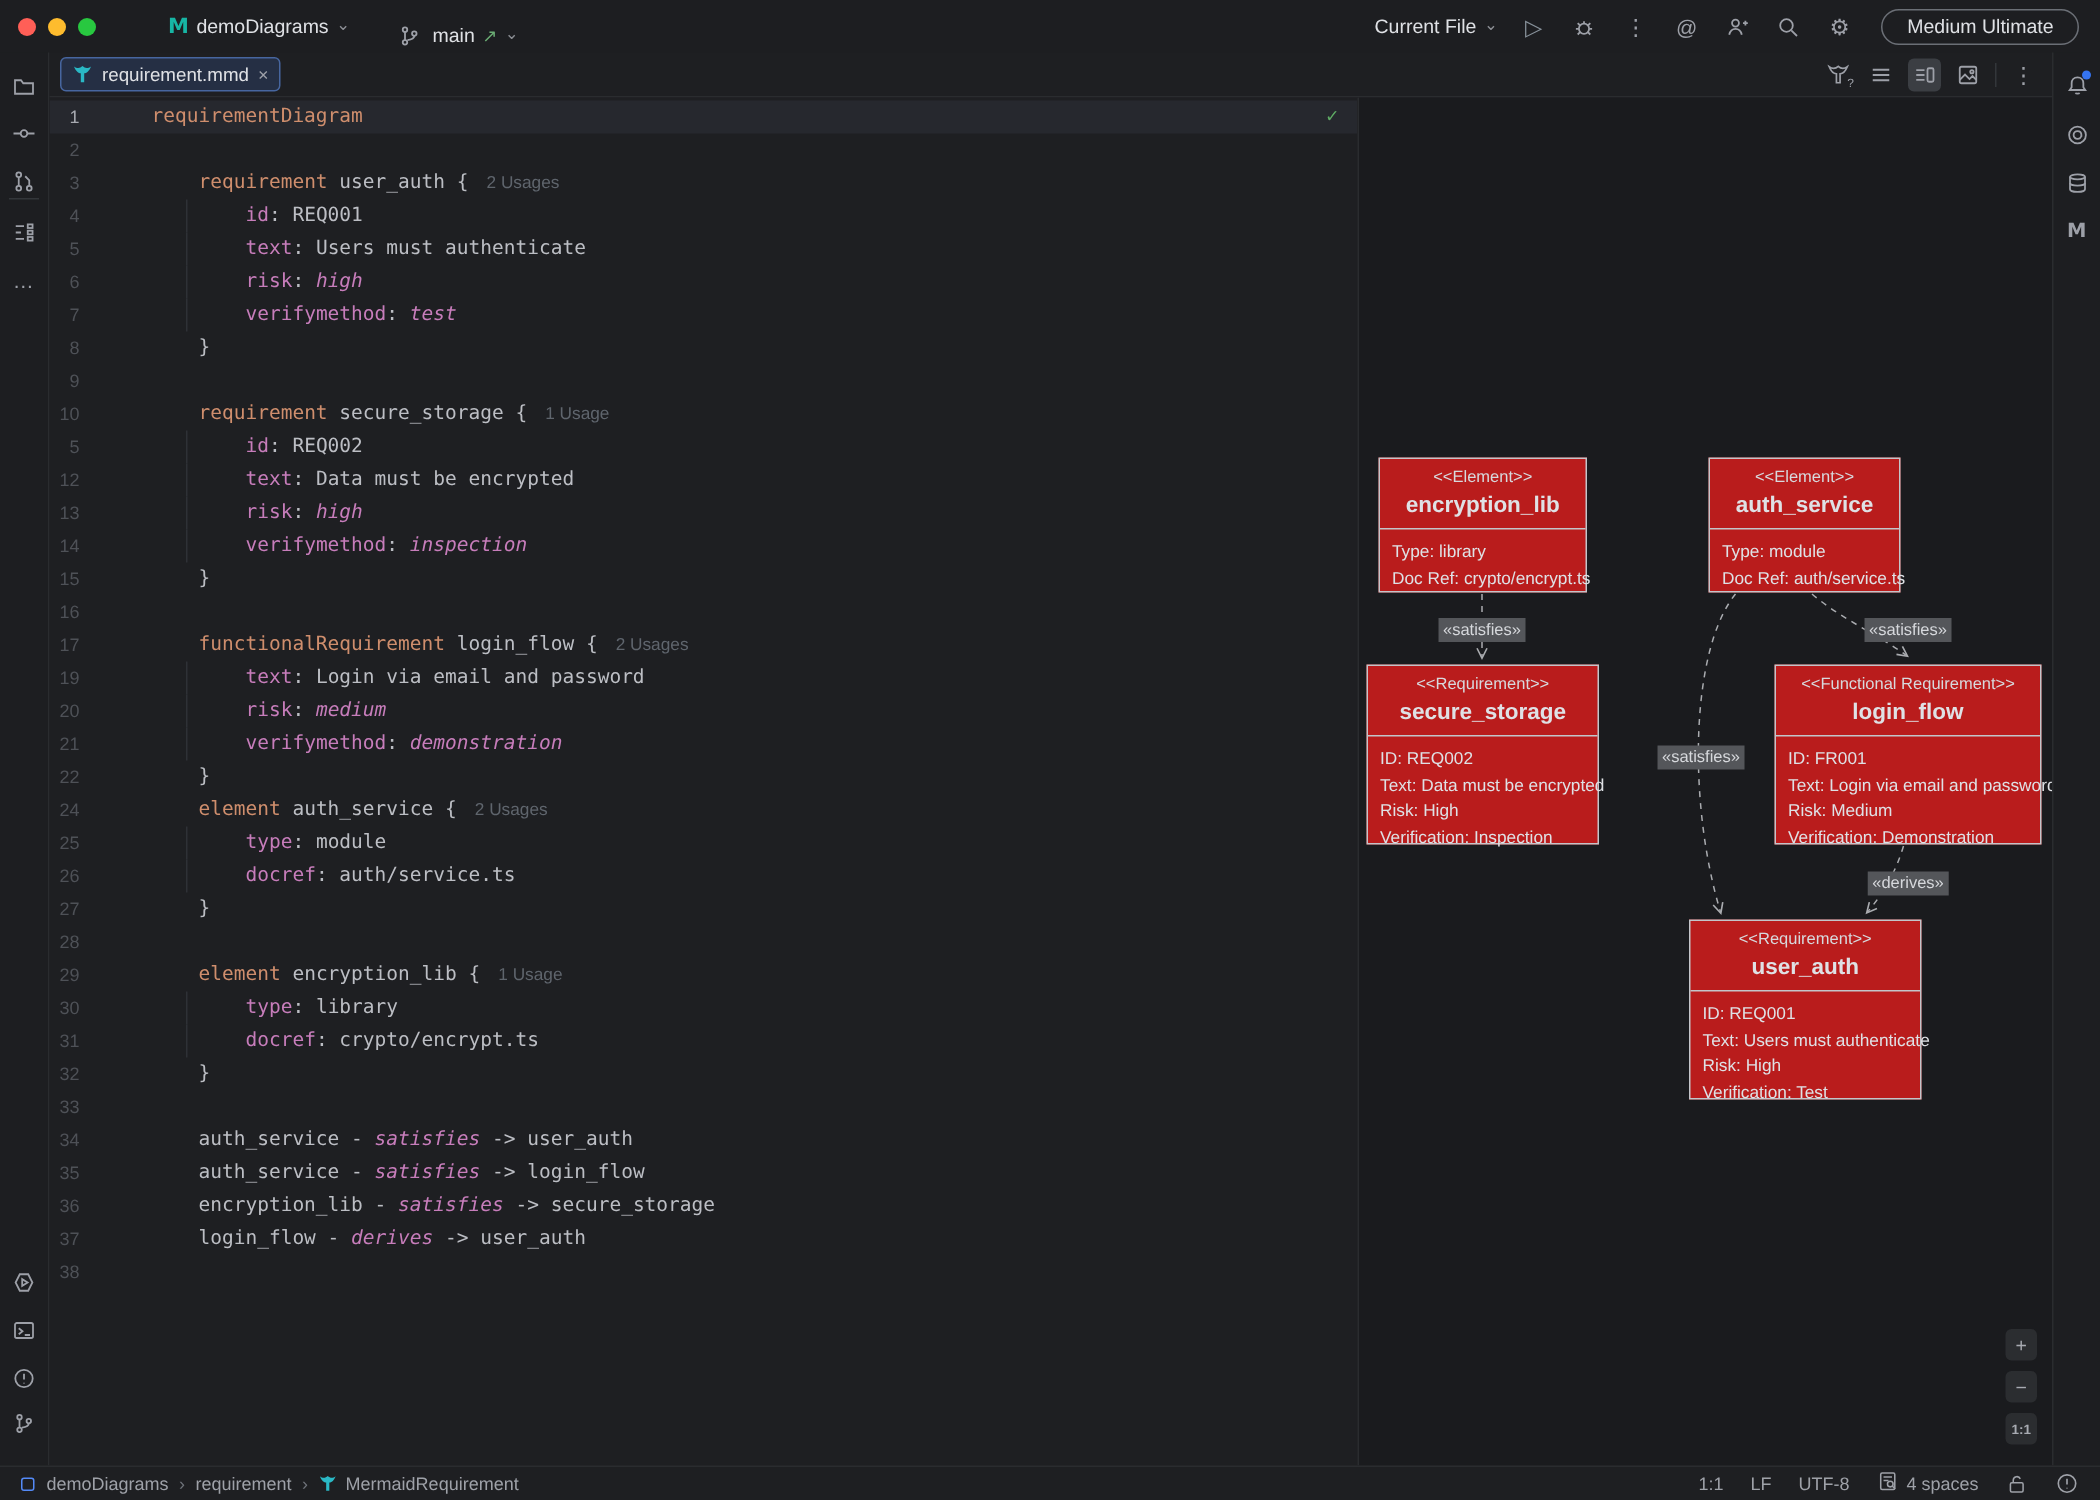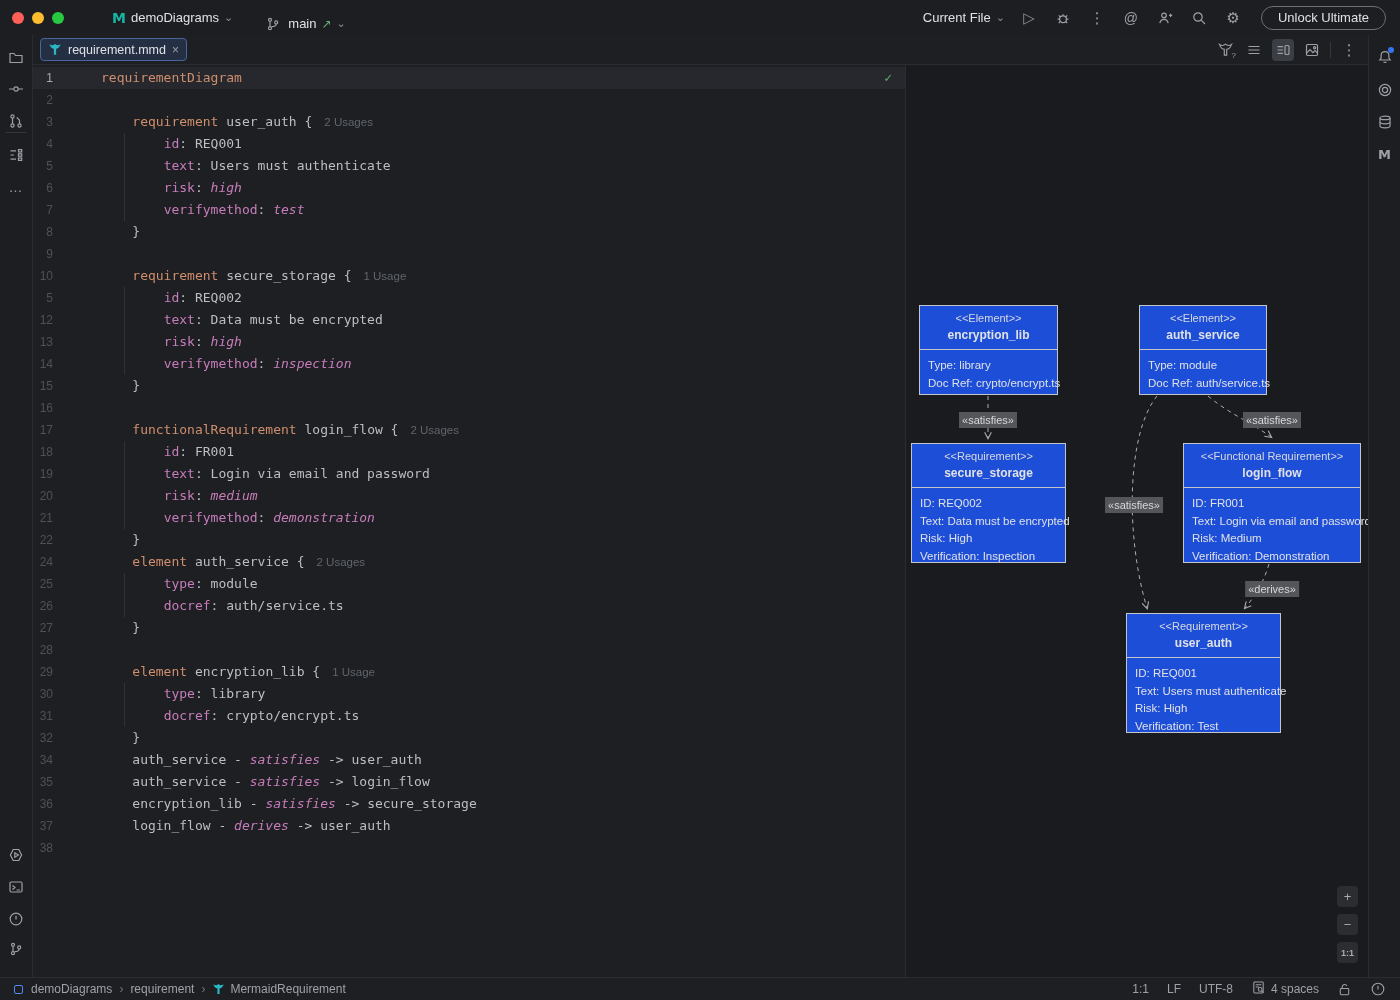--- a/index.html
+++ b/index.html
@@ -64,24 +64,24 @@
   .codeseg { position:absolute; left:68px; top:0; }
   .guide { position:absolute; left:91px; top:0; height:22px; border-left:1px solid #2e3136; }
   .kw{color:#cf8e6d} .attr{color:#c77dbb} .pl{color:#bcbec4} .it{color:#c77dbb;font-style:italic}
   .inlay { color:#5f656d; font-family:"Liberation Sans",sans-serif; font-size:11.5px; margin-left:12px; }
   .okcheck { position:absolute; right:13px; top:0; color:#5fad65; font-size:13px; }
 
   
   #preview { position:absolute; left:905px; top:65px; right:32px; bottom:23px;
     background:#1a1b1e; border-left:1px solid #2a2c2f; overflow:hidden; }
   #edge-svg { position:absolute; left:0; top:0; width:100%; height:100%; }
-  .node { position:absolute; background:#1d4ed8; border:1px solid #c3c5ca; color:#dfe1e5; }
+  .node { position:absolute; background:#b91c1c; border:1px solid #c3c5ca; color:#dfe1e5; }
   .node-header { border-bottom:1px solid #c3c5ca; text-align:center; padding:6px 4px 7px; }
   .stereo { font-size:11px; color:#d7d9dd; }
-  .nname { font-weight:bold; font-size:12px; margin-top:4px; }
+  .nname { font-weight:bold; font-size:15px; margin-top:4px; }
   .node-body { padding:7px 8px; }
   .brow { font-size:11.5px; line-height:17.5px; white-space:nowrap; }
   .badge { position:absolute; transform:translate(-50%,-50%); background:#54565a; color:#d6d8dc;
     font-size:11px; padding:0 3px; line-height:16px; white-space:nowrap; }
   .zoombtn { position:absolute; right:10px; width:21px; height:21px; background:#2b2d30;
     border-radius:4px; color:#a8abb2; display:flex; align-items:center; justify-content:center;
     font-size:13px; }
   #zoom-reset { font-size:9px; font-weight:bold; }
 
   
@@ -143,21 +143,21 @@
           <path d="M12 5.4h3.2M13.6 3.8V7"></path>
         </svg>
       </span>
     <span class="tb-ic">
         <svg width="16" height="16" viewBox="0 0 16 16">
           <circle cx="7" cy="7" r="4.2"></circle>
           <path d="M10.2 10.2 14 14"></path>
         </svg>
       </span>
     <span class="tb-ic gear">⚙</span>
-    <button id="unlock-btn">Unlock Ultimate</button>
+    <button id="unlock-btn">Medium Ultimate</button>
   </div>
 </div>
 
 <div id="left-rail">
   <span class="rail-ic" style="top:13px;">
       <svg width="16" height="16" viewBox="0 0 16 16">
         <path d="M2 3.5h4l1.5 2H14V12.5H2z"></path>
       </svg>
     </span>
   <span class="rail-ic" style="top:44px;">
@@ -290,34 +290,34 @@
     <div class="ln"><span class="num">8</span><span class="codeseg"><span class="pl">    }</span></span></div>
     <div class="ln"><span class="num">9</span><span class="codeseg"></span></div>
     <div class="ln"><span class="num">10</span><span class="codeseg"><span class="pl">    </span><span class="kw">requirement</span><span class="pl"> secure_storage {</span><span class="inlay">1 Usage</span></span></div>
     <div class="ln"><span class="num">5</span><span class="guide"></span><span class="codeseg"><span class="pl">        </span><span class="attr">id</span><span class="pl">: REQ002</span></span></div>
     <div class="ln"><span class="num">12</span><span class="guide"></span><span class="codeseg"><span class="pl">        </span><span class="attr">text</span><span class="pl">: Data must be encrypted</span></span></div>
     <div class="ln"><span class="num">13</span><span class="guide"></span><span class="codeseg"><span class="pl">        </span><span class="attr">risk</span><span class="pl">: </span><span class="it">high</span></span></div>
     <div class="ln"><span class="num">14</span><span class="guide"></span><span class="codeseg"><span class="pl">        </span><span class="attr">verifymethod</span><span class="pl">: </span><span class="it">inspection</span></span></div>
     <div class="ln"><span class="num">15</span><span class="codeseg"><span class="pl">    }</span></span></div>
     <div class="ln"><span class="num">16</span><span class="codeseg"></span></div>
     <div class="ln"><span class="num">17</span><span class="codeseg"><span class="pl">    </span><span class="kw">functionalRequirement</span><span class="pl"> login_flow {</span><span class="inlay">2 Usages</span></span></div>
-    <div class="ln"><span class="num">18</span><span class="guide"></span><span class="codeseg"><span class="pl">        </span><span class="attr">id</span><span class="pl">: FR001</span></span></div>
     <div class="ln"><span class="num">19</span><span class="guide"></span><span class="codeseg"><span class="pl">        </span><span class="attr">text</span><span class="pl">: Login via email and password</span></span></div>
     <div class="ln"><span class="num">20</span><span class="guide"></span><span class="codeseg"><span class="pl">        </span><span class="attr">risk</span><span class="pl">: </span><span class="it">medium</span></span></div>
     <div class="ln"><span class="num">21</span><span class="guide"></span><span class="codeseg"><span class="pl">        </span><span class="attr">verifymethod</span><span class="pl">: </span><span class="it">demonstration</span></span></div>
     <div class="ln"><span class="num">22</span><span class="codeseg"><span class="pl">    }</span></span></div>
     <div class="ln"><span class="num">24</span><span class="codeseg"><span class="pl">    </span><span class="kw">element</span><span class="pl"> auth_service {</span><span class="inlay">2 Usages</span></span></div>
     <div class="ln"><span class="num">25</span><span class="guide"></span><span class="codeseg"><span class="pl">        </span><span class="attr">type</span><span class="pl">: module</span></span></div>
     <div class="ln"><span class="num">26</span><span class="guide"></span><span class="codeseg"><span class="pl">        </span><span class="attr">docref</span><span class="pl">: auth/service.ts</span></span></div>
     <div class="ln"><span class="num">27</span><span class="codeseg"><span class="pl">    }</span></span></div>
     <div class="ln"><span class="num">28</span><span class="codeseg"></span></div>
     <div class="ln"><span class="num">29</span><span class="codeseg"><span class="pl">    </span><span class="kw">element</span><span class="pl"> encryption_lib {</span><span class="inlay">1 Usage</span></span></div>
     <div class="ln"><span class="num">30</span><span class="guide"></span><span class="codeseg"><span class="pl">        </span><span class="attr">type</span><span class="pl">: library</span></span></div>
     <div class="ln"><span class="num">31</span><span class="guide"></span><span class="codeseg"><span class="pl">        </span><span class="attr">docref</span><span class="pl">: crypto/encrypt.ts</span></span></div>
     <div class="ln"><span class="num">32</span><span class="codeseg"><span class="pl">    }</span></span></div>
+    <div class="ln"><span class="num">33</span><span class="codeseg"></span></div>
     <div class="ln"><span class="num">34</span><span class="codeseg"><span class="pl">    auth_service - </span><span class="it">satisfies</span><span class="pl"> -&gt; user_auth</span></span></div>
     <div class="ln"><span class="num">35</span><span class="codeseg"><span class="pl">    auth_service - </span><span class="it">satisfies</span><span class="pl"> -&gt; login_flow</span></span></div>
     <div class="ln"><span class="num">36</span><span class="codeseg"><span class="pl">    encryption_lib - </span><span class="it">satisfies</span><span class="pl"> -&gt; secure_storage</span></span></div>
     <div class="ln"><span class="num">37</span><span class="codeseg"><span class="pl">    login_flow - </span><span class="it">derives</span><span class="pl"> -&gt; user_auth</span></span></div>
     <div class="ln"><span class="num">38</span><span class="codeseg"></span></div>
   </div>
 
 <div id="preview">
   <svg id="edge-svg">
     <defs>

